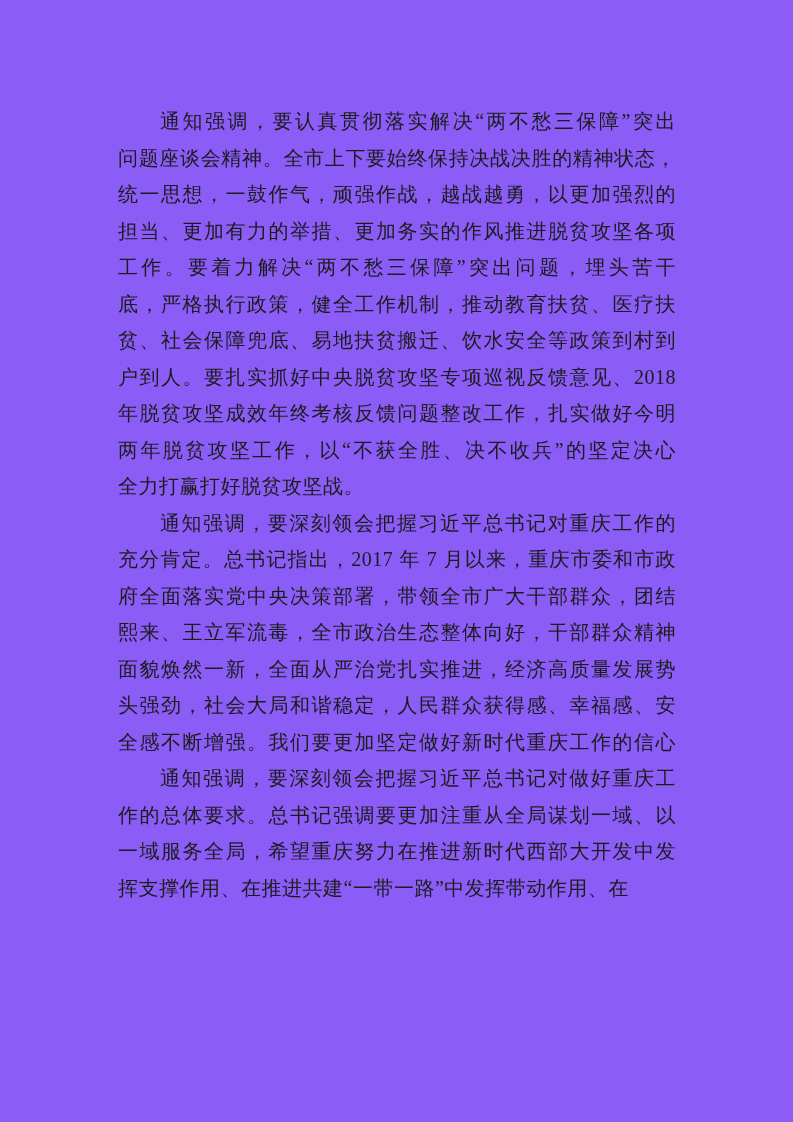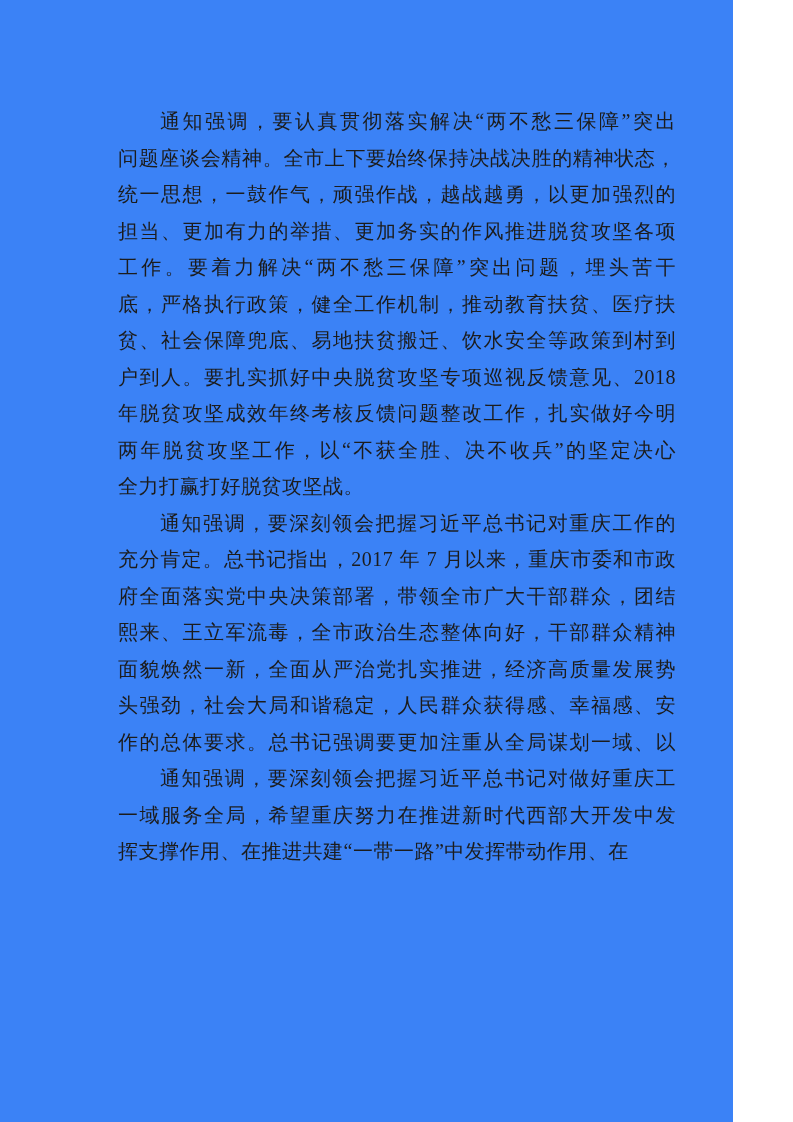--- a/index.html
+++ b/index.html
@@ -2,23 +2,23 @@
 <html><head>
 <meta charset="utf-8">
 <style>
   html, body {
     margin: 0;
     padding: 0;
     background: #ffffff;
   }
   .page {
     position: relative;
-    width: 733px;
+    width: 793px;
     height: 1122px;
-    background: #3b82f6;
+    background: #8b5cf6;
     overflow: hidden;
     font-family: "Liberation Serif", "DejaVu Serif", serif;
   }
   .text-block {
     position: absolute;
     left: 118px;
     top: 103px;
     width: 558px;
     font-size: 20px;
     line-height: 36.5px;
@@ -61,21 +61,22 @@
         <span class="line">两年脱贫攻坚工作，以“不获全胜、决不收兵”的坚定决心</span>
         <span class="line last">全力打赢打好脱贫攻坚战。</span>
       </p>
       <p class="para">
         <span class="line first">通知强调，要深刻领会把握习近平总书记对重庆工作的</span>
         <span class="line">充分肯定。总书记指出，2017 年 7 月以来，重庆市委和市政</span>
         <span class="line">府全面落实党中央决策部署，带领全市广大干部群众，团结</span>
         <span class="line">熙来、王立军流毒，全市政治生态整体向好，干部群众精神</span>
         <span class="line">面貌焕然一新，全面从严治党扎实推进，经济高质量发展势</span>
         <span class="line">头强劲，社会大局和谐稳定，人民群众获得感、幸福感、安</span>
+        <span class="line">全感不断增强。我们要更加坚定做好新时代重庆工作的信心</span>
       </p>
       <p class="para">
+        <span class="line first">通知强调，要深刻领会把握习近平总书记对做好重庆工</span>
         <span class="line">作的总体要求。总书记强调要更加注重从全局谋划一域、以</span>
-        <span class="line first">通知强调，要深刻领会把握习近平总书记对做好重庆工</span>
         <span class="line">一域服务全局，希望重庆努力在推进新时代西部大开发中发</span>
         <span class="line last">挥支撑作用、在推进共建“一带一路”中发挥带动作用、在</span>
       </p>
     </div>
 </div>
 
 </body></html>

